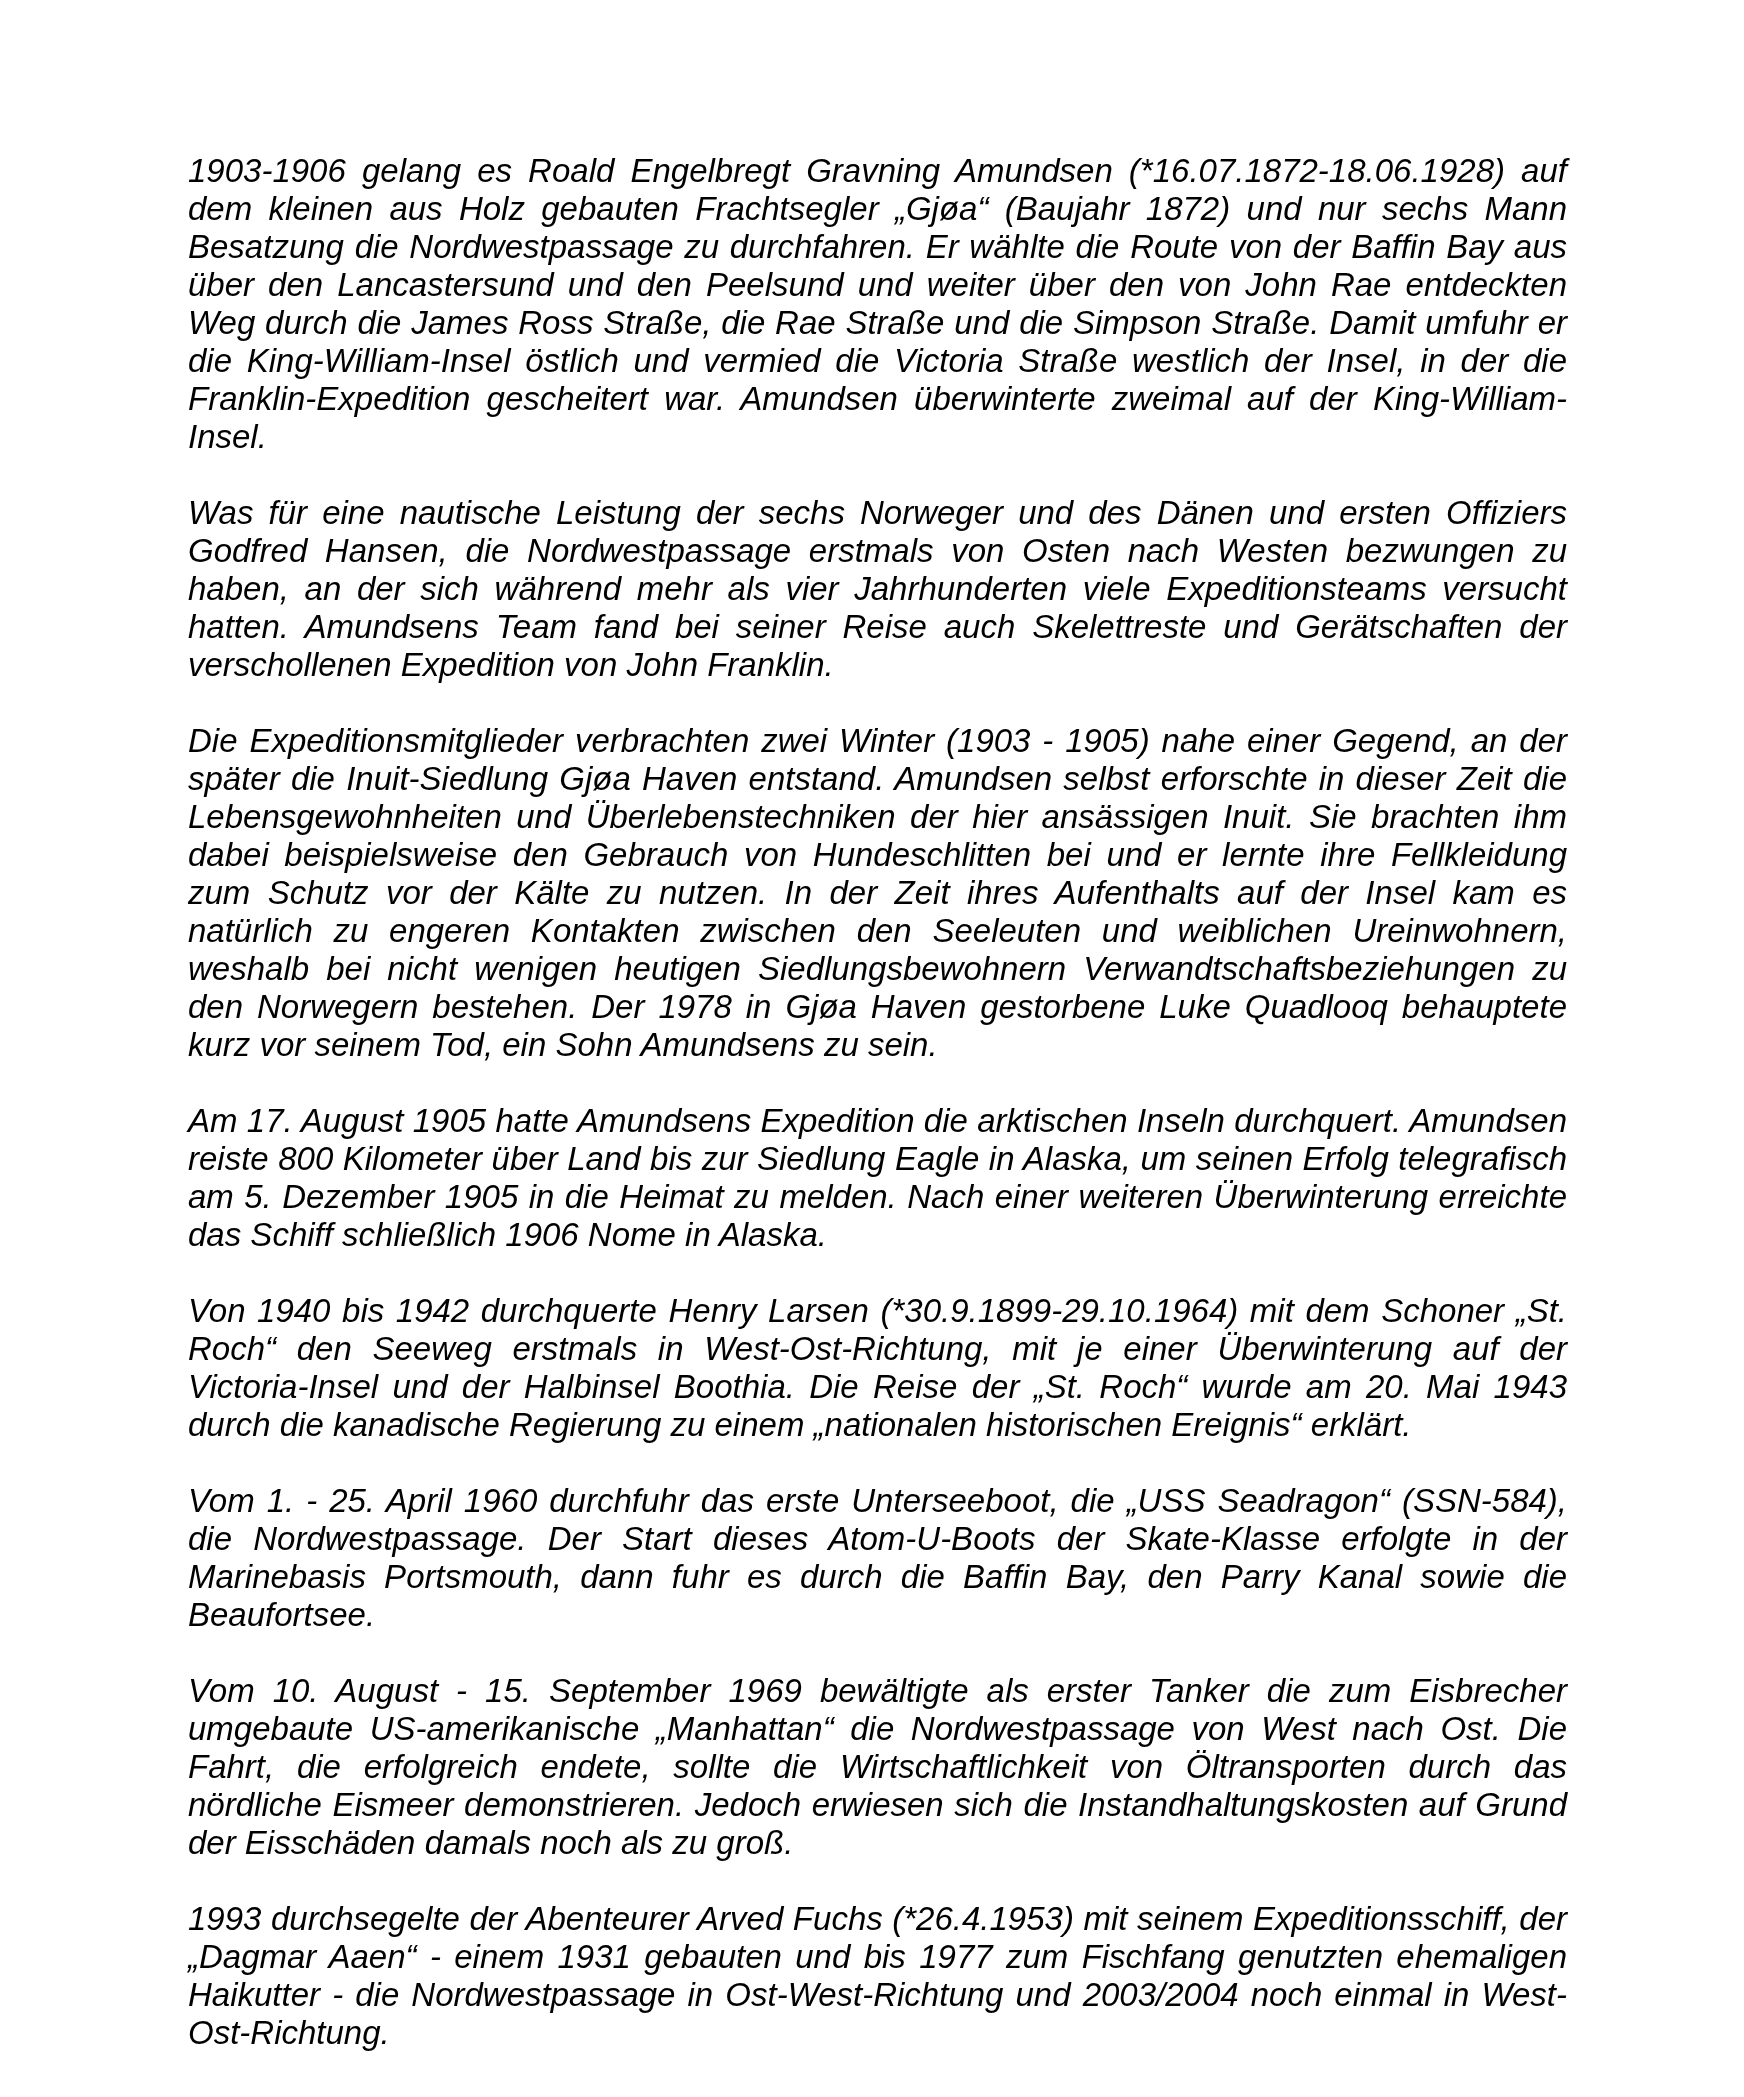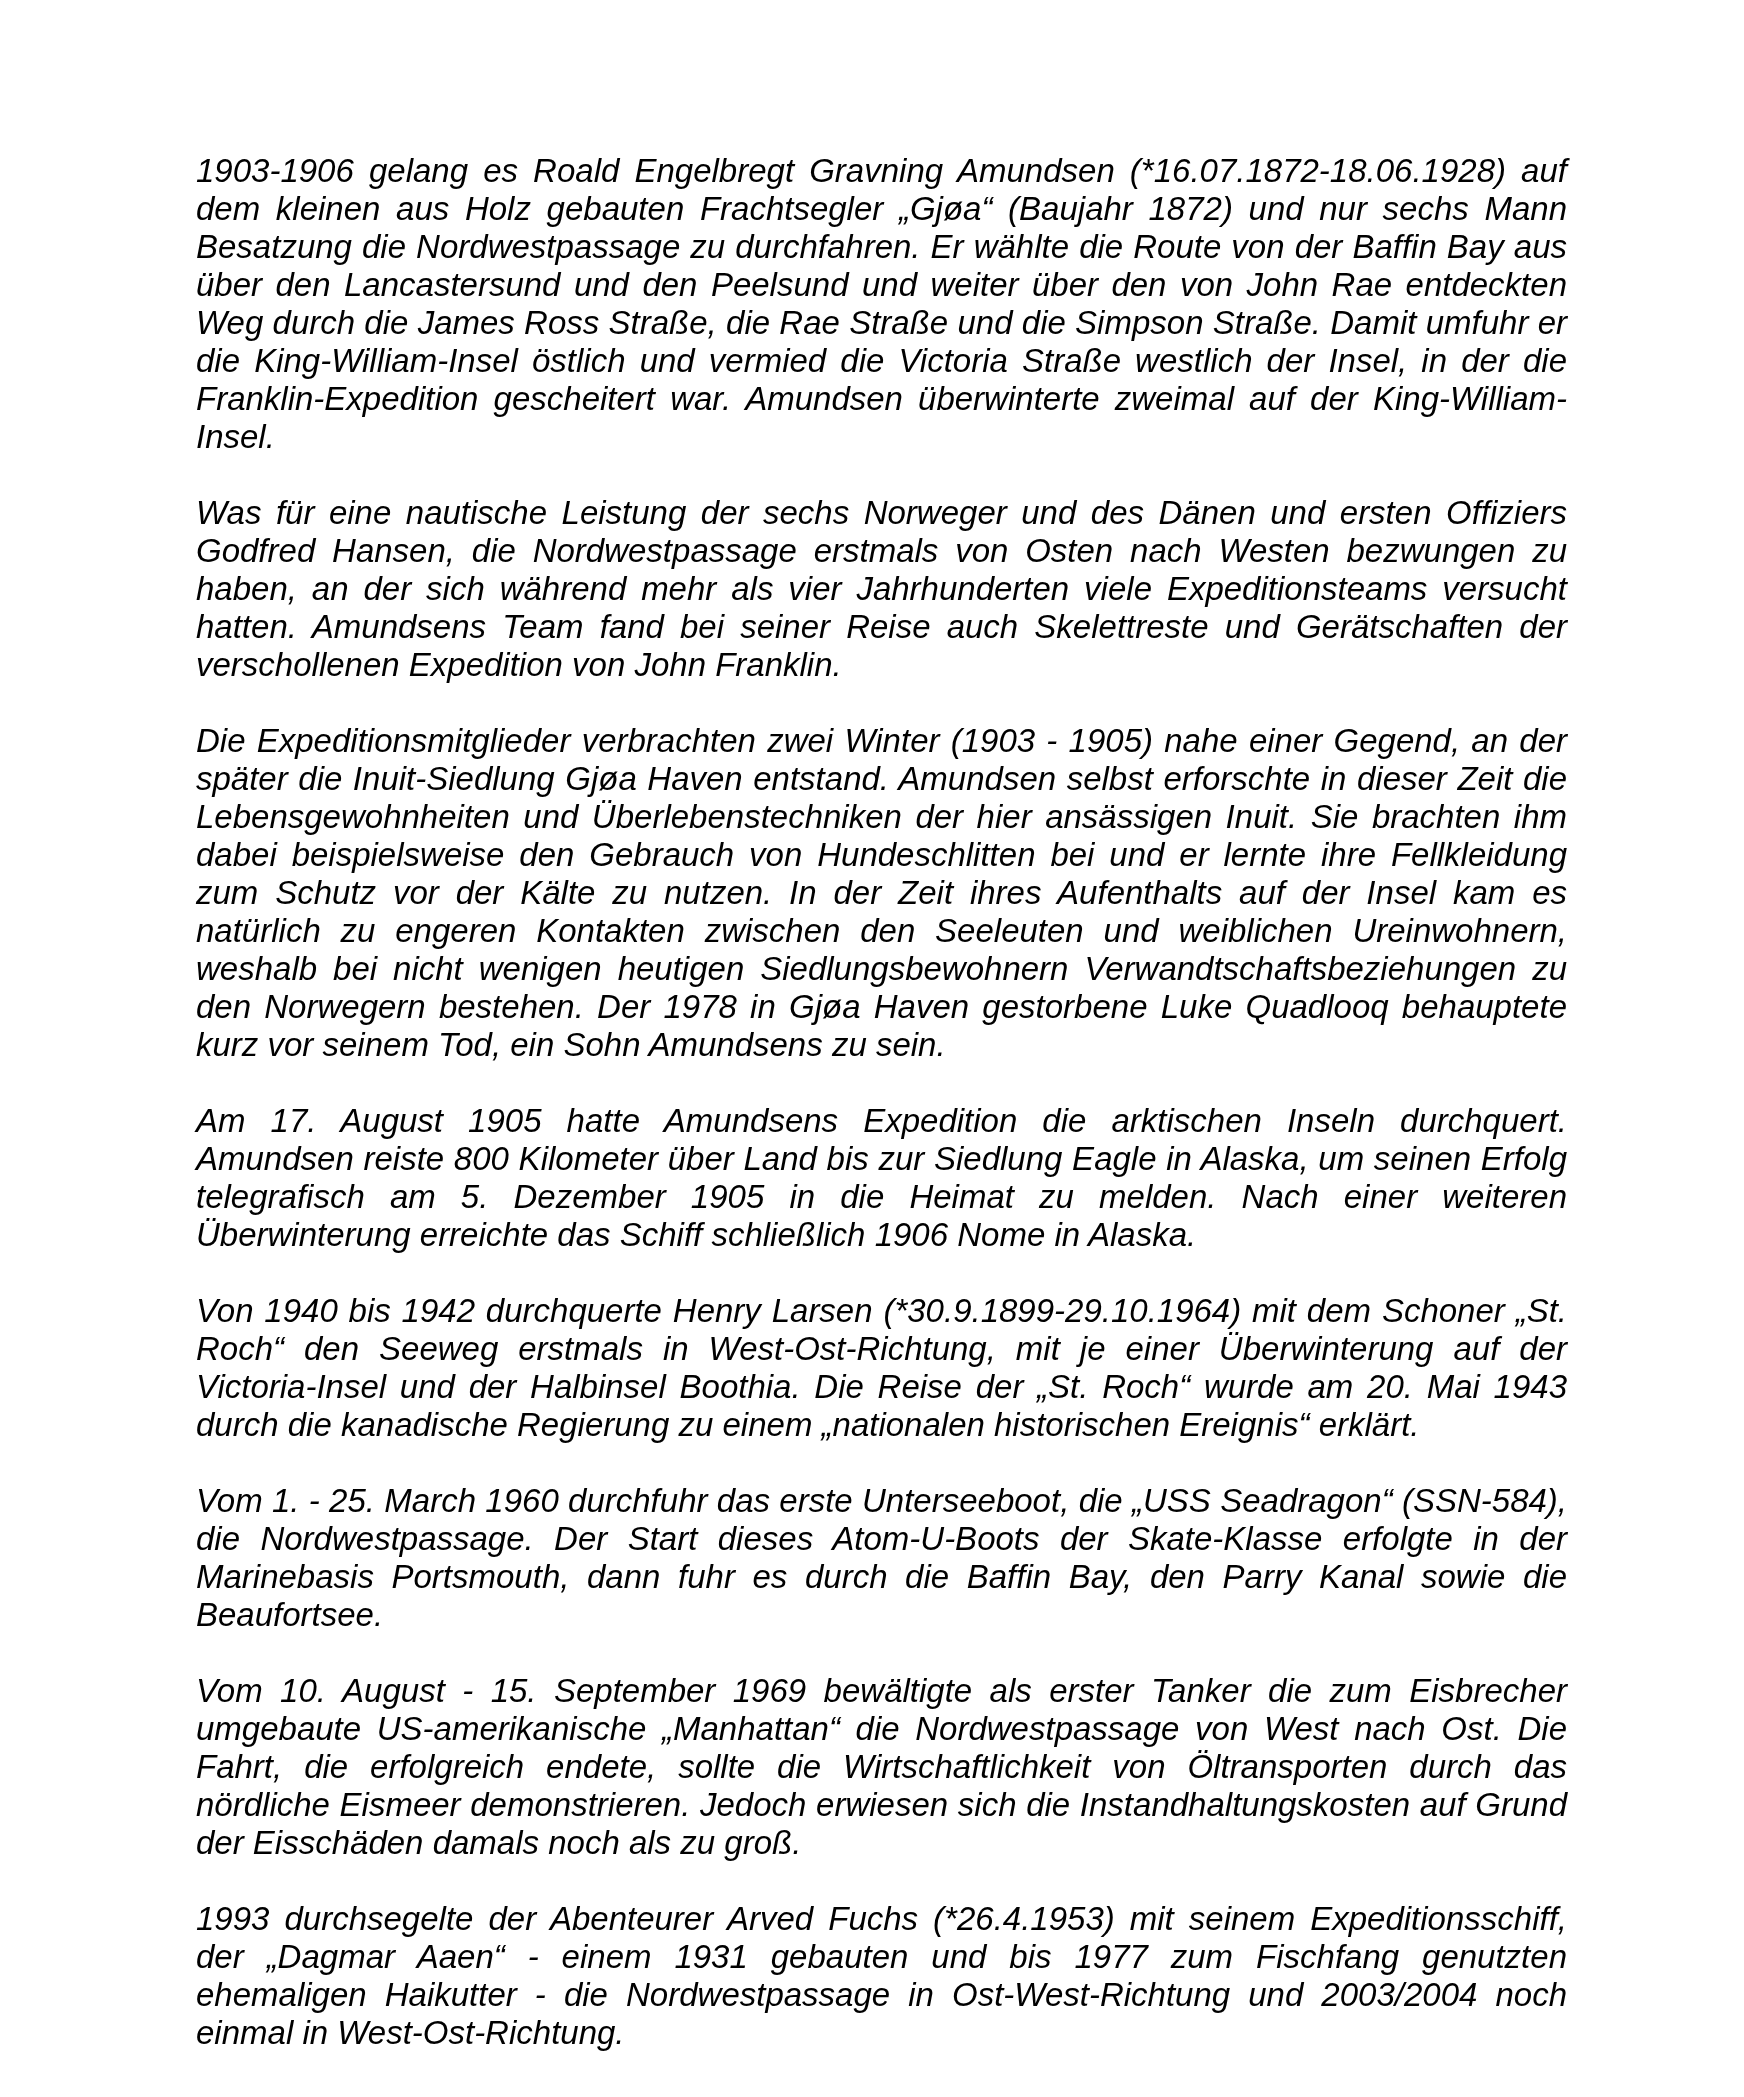--- a/index.html
+++ b/index.html
@@ -27,35 +27,35 @@
       left: 180px;
       top: 152px;
       width: 1387px;
     }
     .para {
       font-family: "Liberation Sans", "DejaVu Sans", sans-serif;
       font-style: italic;
       font-size: 33px;
       line-height: 38px;
       text-align: justify;
-      margin: 0 0 38px 16px;
+      margin: 0 0 38px 8px;
       letter-spacing: 0;
       word-spacing: 0;
       hyphens: none;
     }
   </style>
 </head>
 <body>
 
 <div class="page">
   <div class="text-column">
     <p class="para">1903-1906 gelang es Roald Engelbregt Gravning Amundsen (*16.07.1872-18.06.1928) auf dem kleinen aus Holz gebauten Frachtsegler „Gjøa“ (Baujahr 1872) und nur sechs Mann Besatzung die Nordwestpassage zu durchfahren. Er wählte die Route von der Baffin Bay aus über den Lancastersund und den Peelsund und weiter über den von John Rae entdeckten Weg durch die James Ross Straße, die Rae Straße und die Simpson Straße. Damit umfuhr er die King-William-Insel östlich und vermied die Victoria Straße westlich der Insel, in der die Franklin-Expedition gescheitert war. Amundsen überwinterte zweimal auf der King-William-Insel.</p>
     <p class="para">Was für eine nautische Leistung der sechs Norweger und des Dänen und ersten Offiziers Godfred Hansen, die Nordwestpassage erstmals von Osten nach Westen bezwungen zu haben, an der sich während mehr als vier Jahrhunderten viele Expeditionsteams versucht hatten. Amundsens Team fand bei seiner Reise auch Skelettreste und Gerätschaften der verschollenen Expedition von John Franklin.</p>
     <p class="para">Die Expeditionsmitglieder verbrachten zwei Winter (1903 - 1905) nahe einer Gegend, an der später die Inuit-Siedlung Gjøa Haven entstand. Amundsen selbst erforschte in dieser Zeit die Lebensgewohnheiten und Überlebenstechniken der hier ansässigen Inuit. Sie brachten ihm dabei beispielsweise den Gebrauch von Hundeschlitten bei und er lernte ihre Fellkleidung zum Schutz vor der Kälte zu nutzen. In der Zeit ihres Aufenthalts auf der Insel kam es natürlich zu engeren Kontakten zwischen den Seeleuten und weiblichen Ureinwohnern, weshalb bei nicht wenigen heutigen Siedlungsbewohnern Verwandtschaftsbeziehungen zu den Norwegern bestehen. Der 1978 in Gjøa Haven gestorbene Luke Quadlooq behauptete kurz vor seinem Tod, ein Sohn Amundsens zu sein.</p>
     <p class="para">Am 17. August 1905 hatte Amundsens Expedition die arktischen Inseln durchquert. Amundsen reiste 800 Kilometer über Land bis zur Siedlung Eagle in Alaska, um seinen Erfolg telegrafisch am 5. Dezember 1905 in die Heimat zu melden. Nach einer weiteren Überwinterung erreichte das Schiff schließlich 1906 Nome in Alaska.</p>
     <p class="para">Von 1940 bis 1942 durchquerte Henry Larsen (*30.9.1899-29.10.1964) mit dem Schoner „St. Roch“ den Seeweg erstmals in West-Ost-Richtung, mit je einer Überwinterung auf der Victoria-Insel und der Halbinsel Boothia. Die Reise der „St. Roch“ wurde am 20. Mai 1943 durch die kanadische Regierung zu einem „nationalen historischen Ereignis“ erklärt.</p>
-    <p class="para">Vom 1. - 25. March 1960 durchfuhr das erste Unterseeboot, die „USS Seadragon“ (SSN-584), die Nordwestpassage. Der Start dieses Atom-U-Boots der Skate-Klasse erfolgte in der Marinebasis Portsmouth, dann fuhr es durch die Baffin Bay, den Parry Kanal sowie die Beaufortsee.</p>
+    <p class="para">Vom 1. - 25. April 1960 durchfuhr das erste Unterseeboot, die „USS Seadragon“ (SSN-584), die Nordwestpassage. Der Start dieses Atom-U-Boots der Skate-Klasse erfolgte in der Marinebasis Portsmouth, dann fuhr es durch die Baffin Bay, den Parry Kanal sowie die Beaufortsee.</p>
     <p class="para">Vom 10. August - 15. September 1969 bewältigte als erster Tanker die zum Eisbrecher umgebaute US-amerikanische „Manhattan“ die Nordwestpassage von West nach Ost. Die Fahrt, die erfolgreich endete, sollte die Wirtschaftlichkeit von Öltransporten durch das nördliche Eismeer demonstrieren. Jedoch erwiesen sich die Instandhaltungskosten auf Grund der Eisschäden damals noch als zu groß.</p>
     <p class="para">1993 durchsegelte der Abenteurer Arved Fuchs (*26.4.1953) mit seinem Expeditionsschiff, der „Dagmar Aaen“ - einem 1931 gebauten und bis 1977 zum Fischfang genutzten ehemaligen Haikutter - die Nordwestpassage in Ost-West-Richtung und 2003/2004 noch einmal in West-Ost-Richtung.</p>
   </div>
 
 </div>
 
 
 </body></html>

